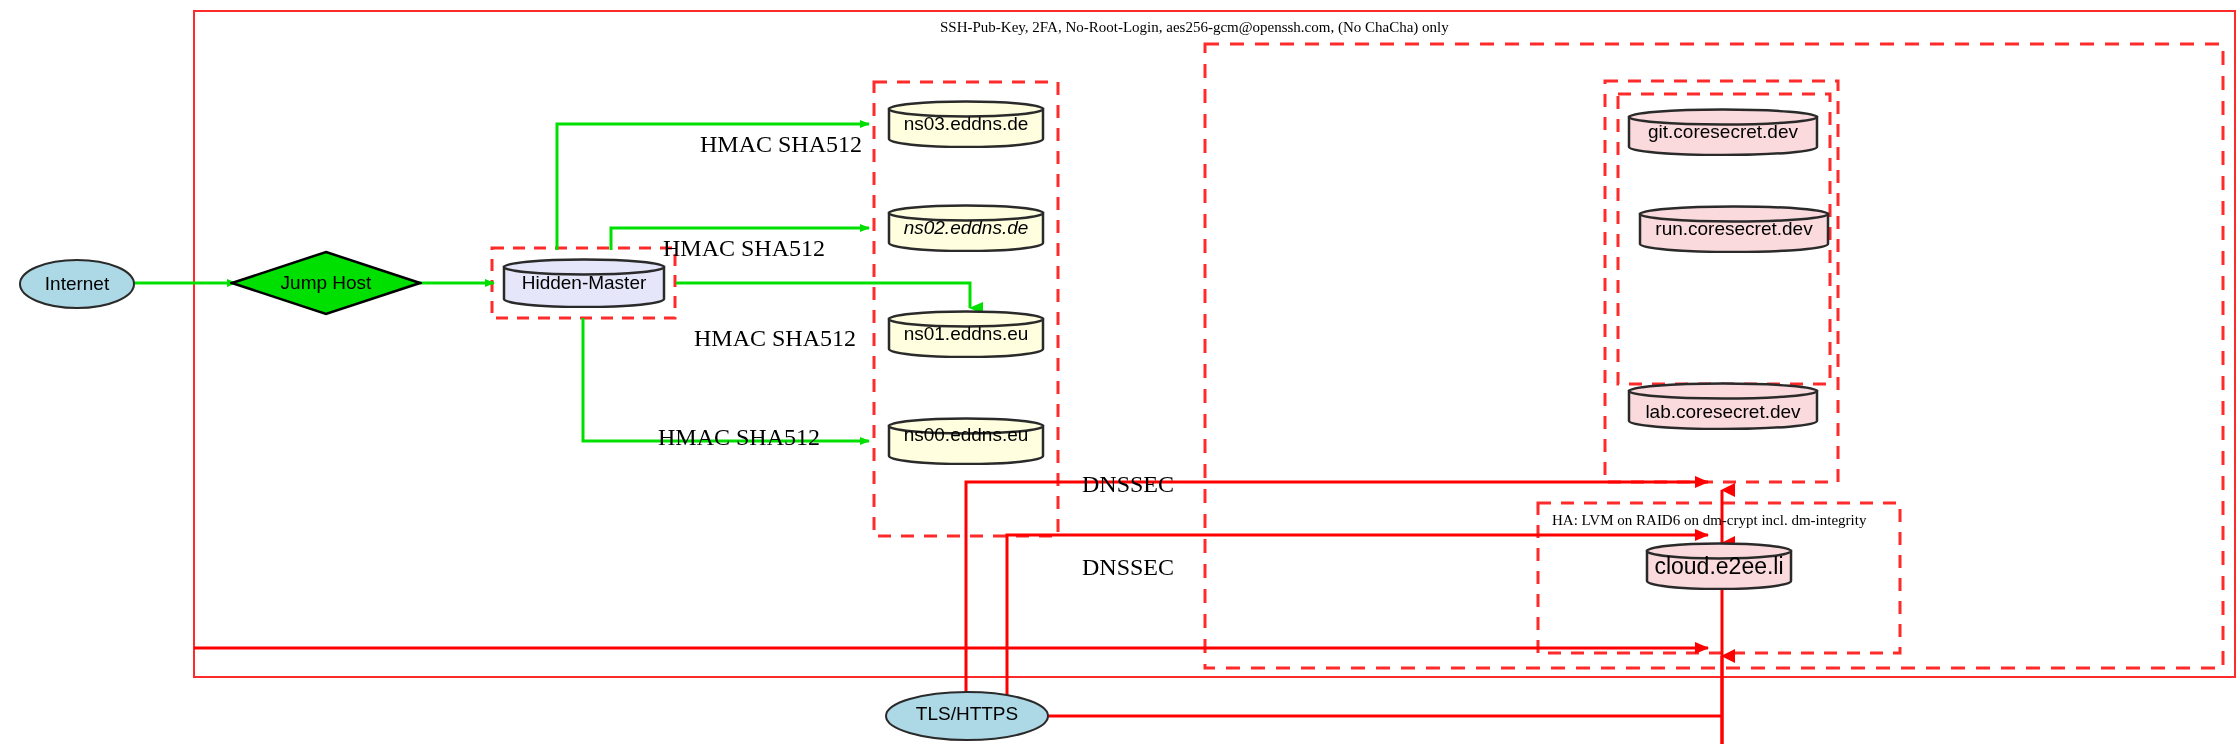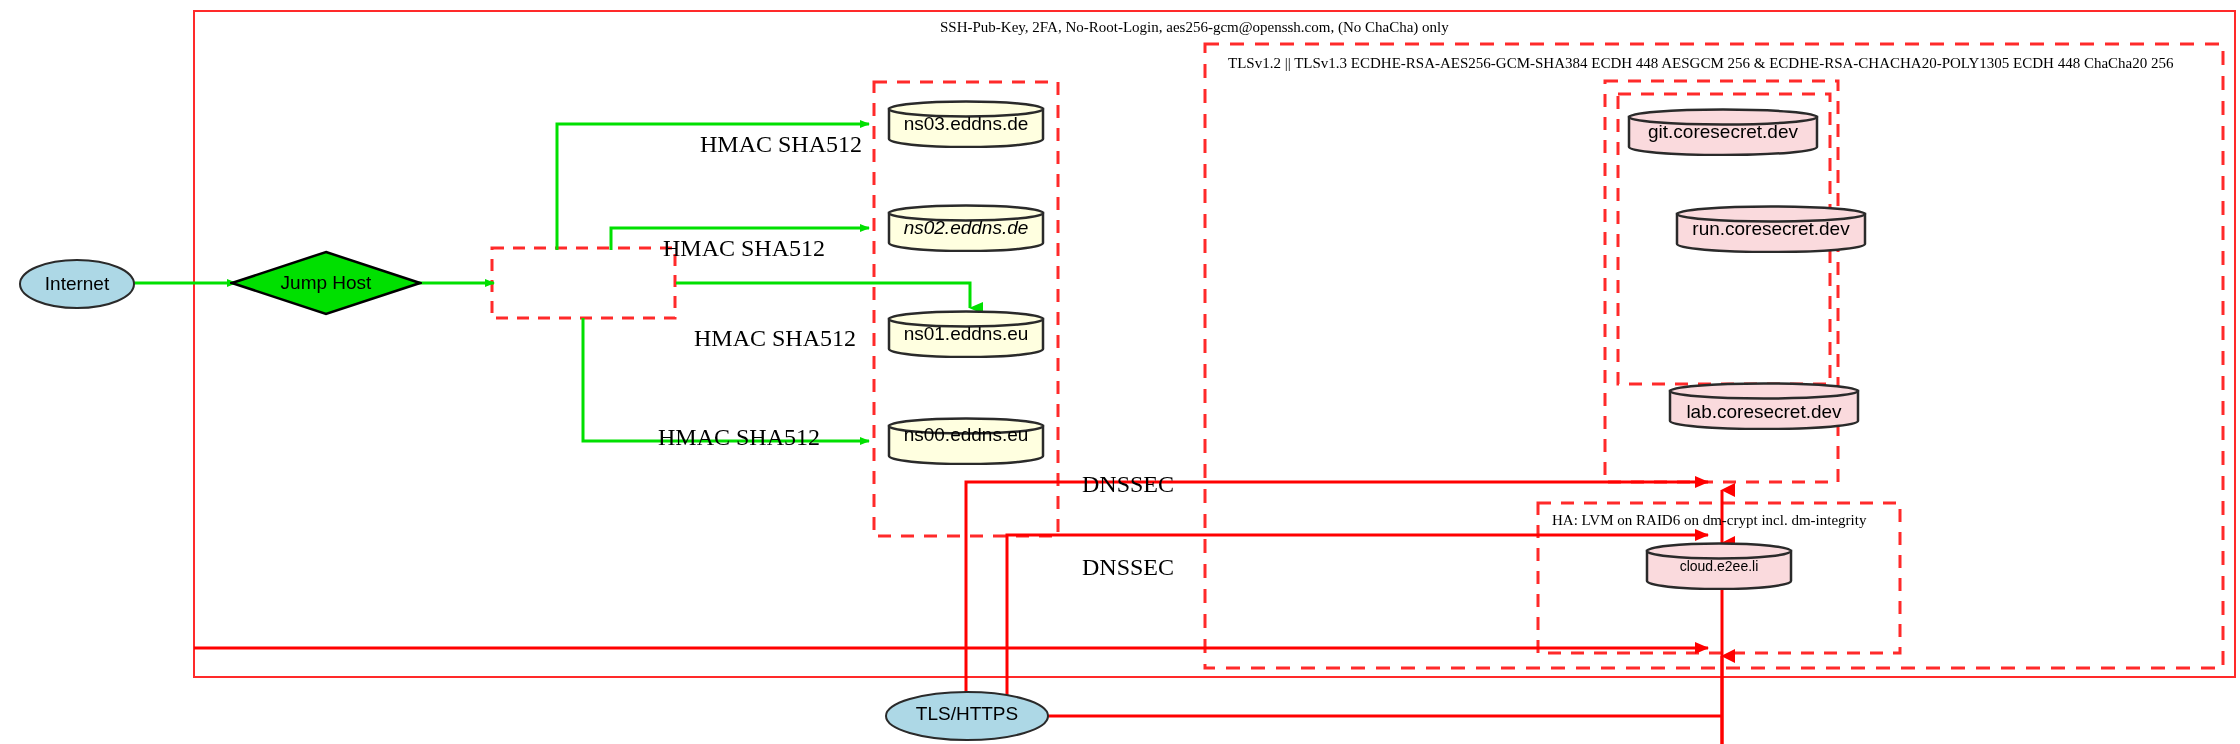--- a/index.html
+++ b/index.html
@@ -100,20 +100,27 @@
     <span class="node-text" style="font-size:19px;">Internet</span>
   </div>
 
   <div class="node" style="left:230px;top:250px;width:192px;height:66px;">
     <svg viewBox="0 0 192 66" style="width:192px;height:66px;">
       <polygon points="96,2 190,33 96,64 2,33" fill="#00e000" stroke="#000" stroke-width="2.5"></polygon>
     </svg>
     <span class="node-text" style="font-size:19px;">Jump Host</span>
   </div>
 
+  <div class="node" style="left:502px;top:258px;width:164px;height:50px;">
+    <svg viewBox="0 0 164 50" style="width:164px;height:50px;">
+      <path d="M2,9 L2,41 A80,8 0 0 0 162,41 L162,9 Z" fill="#e6e6fa" stroke="#2a2a2a" stroke-width="2.5"></path>
+      <ellipse cx="82" cy="9" rx="80" ry="7.5" fill="#e6e6fa" stroke="#2a2a2a" stroke-width="2.5"></ellipse>
+    </svg>
+    <span class="node-text" style="font-size:19px;">Hidden-Master</span>
+  </div>
 
   <div class="node" style="left:887px;top:100px;width:158px;height:48px;">
     <svg viewBox="0 0 158 48" style="width:158px;height:48px;">
       <path d="M2,9 L2,39 A77,8 0 0 0 156,39 L156,9 Z" fill="#ffffe0" stroke="#2a2a2a" stroke-width="2.5"></path>
       <ellipse cx="79" cy="9" rx="77" ry="7.5" fill="#ffffe0" stroke="#2a2a2a" stroke-width="2.5"></ellipse>
     </svg>
     <span class="node-text" style="font-size:19px;">ns03.eddns.de</span>
   </div>
 
   <div class="node" style="left:887px;top:204px;width:158px;height:48px;">
@@ -141,54 +148,53 @@
   </div>
 
   <div class="node" style="left:1627px;top:108px;width:192px;height:48px;">
     <svg viewBox="0 0 192 48" style="width:192px;height:48px;">
       <path d="M2,9 L2,39 A94,8 0 0 0 190,39 L190,9 Z" fill="#fadadd" stroke="#2a2a2a" stroke-width="2.5"></path>
       <ellipse cx="96" cy="9" rx="94" ry="7.5" fill="#fadadd" stroke="#2a2a2a" stroke-width="2.5"></ellipse>
     </svg>
     <span class="node-text" style="font-size:19px;border-radius:17px;">git.coresecret.dev</span>
   </div>
 
-  <div class="node" style="left:1675px;top:205px;width:192px;height:48px;">
+  <div class="node" style="left:1638px;top:205px;width:192px;height:48px;">
     <svg viewBox="0 0 192 48" style="width:192px;height:48px;">
       <path d="M2,9 L2,39 A94,8 0 0 0 190,39 L190,9 Z" fill="#fadadd" stroke="#2a2a2a" stroke-width="2.5"></path>
       <ellipse cx="96" cy="9" rx="94" ry="7.5" fill="#fadadd" stroke="#2a2a2a" stroke-width="2.5"></ellipse>
     </svg>
     <span class="node-text" style="font-size:19px;">run.coresecret.dev</span>
   </div>
 
-  <div class="node" style="left:1627px;top:382px;width:192px;height:60px;margin-left:41px;">
+  <div class="node" style="left:1627px;top:382px;width:192px;height:60px;">
     <svg viewBox="0 0 192 48" style="width:192px;height:48px;">
       <path d="M2,9 L2,39 A94,8 0 0 0 190,39 L190,9 Z" fill="#fadadd" stroke="#2a2a2a" stroke-width="2.5"></path>
       <ellipse cx="96" cy="9" rx="94" ry="7.5" fill="#fadadd" stroke="#2a2a2a" stroke-width="2.5"></ellipse>
     </svg>
     <span class="node-text" style="font-size:19px;">lab.coresecret.dev</span>
   </div>
 
   <div class="node" style="left:1645px;top:542px;width:148px;height:48px;">
     <svg viewBox="0 0 148 48" style="width:148px;height:48px;">
       <path d="M2,9 L2,39 A72,8 0 0 0 146,39 L146,9 Z" fill="#fadadd" stroke="#2a2a2a" stroke-width="2.5"></path>
       <ellipse cx="74" cy="9" rx="72" ry="7.5" fill="#fadadd" stroke="#2a2a2a" stroke-width="2.5"></ellipse>
     </svg>
-    <span class="node-text" style="font-size:14px;border-radius:15px;">cloud.e2ee.li</span>
+    <span class="node-text" style="font-size:23px;border-radius:15px;">cloud.e2ee.li</span>
   </div>
 
   <div class="node" style="left:884px;top:690px;width:166px;height:54px;">
     <svg viewBox="0 0 166 54" style="width:166px;height:54px;">
       <ellipse cx="83" cy="26" rx="81" ry="24" fill="#add8e6" stroke="#2a2a2a" stroke-width="2"></ellipse>
     </svg>
     <span class="node-text" style="font-size:19px;justify-content:center;align-items:flex-start;padding-top:13px;box-sizing:border-box;">TLS/HTTPS</span>
   </div>
 
   <div class="lbl lbl-sm" style="left:940px;top:19px;text-align:center;">SSH-Pub-Key, 2FA, No-Root-Login, aes256-gcm@openssh.com, (No ChaCha) only</div>
 
-  <div class="lbl lbl-sm" style="left:1228px;top:55px;">TLSv1.2 || TLSv1.3 ECDHE-RSA-AES256-GCM-SHA384 ECDH 448 AESGCM 256 &amp; ECDHE-RSA-CHACHA20-POLY1305 ECDH 448 ChaCha20 256</div>
 
   <div class="lbl lbl-sm" style="left:1552px;top:512px;">HA: LVM on RAID6 on dm-crypt incl. dm-integrity</div>
 
   <div class="lbl lbl-md" style="left:700px;top:112px;">HMAC SHA512</div>
   <div class="lbl lbl-md" style="left:663px;top:216px;">HMAC SHA512</div>
   <div class="lbl lbl-md" style="left:694px;top:306px;">HMAC SHA512</div>
   <div class="lbl lbl-md" style="left:658px;top:405px;">HMAC SHA512</div>
 
   <div class="lbl lbl-md" style="left:1082px;top:452px;">DNSSEC</div>
   <div class="lbl lbl-md" style="left:1082px;top:535px;">DNSSEC</div>

